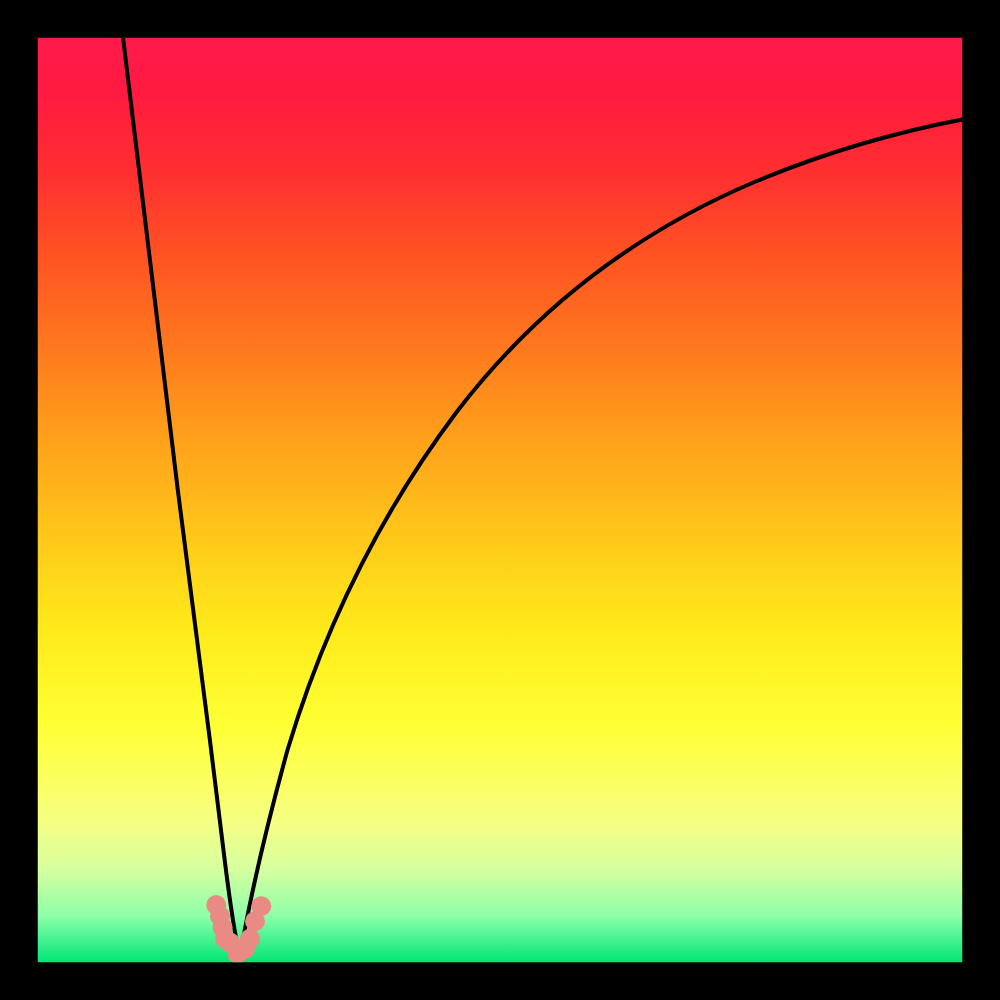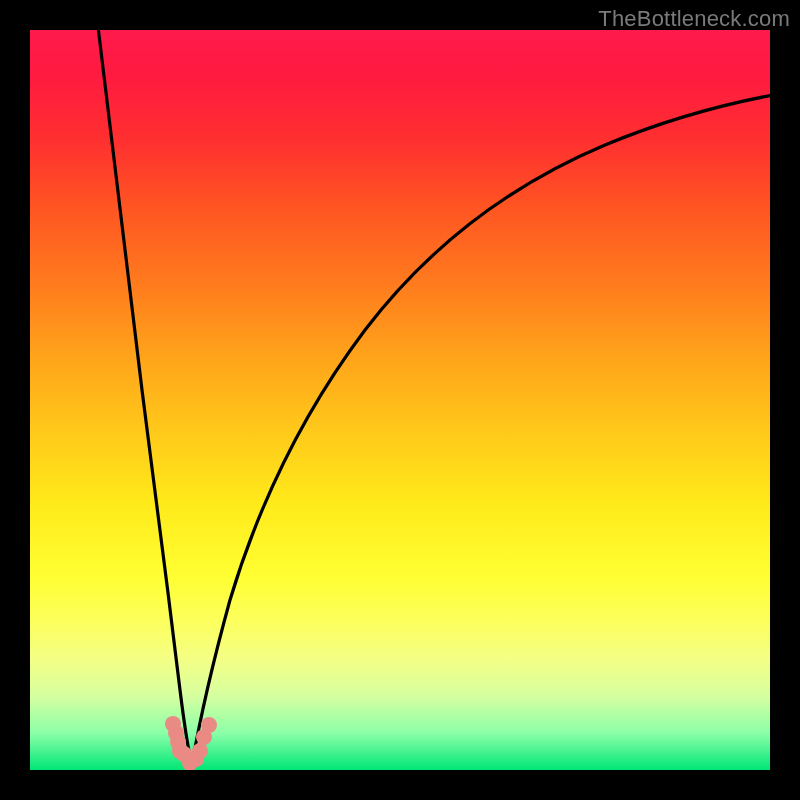--- a/index.html
+++ b/index.html
@@ -92,15 +92,14 @@
         <circle cx="154" cy="724" r="8"></circle>
         <circle cx="160" cy="733" r="8"></circle>
         <circle cx="166" cy="729" r="8"></circle>
         <circle cx="170" cy="721" r="8"></circle>
         <circle cx="174" cy="707" r="8"></circle>
         <circle cx="179" cy="695" r="8"></circle>
       </g>
     </svg>
   </div>
 
-  <div class="watermark">TheBottleneck.com</div>
 
 </div>
 
 </body></html>

